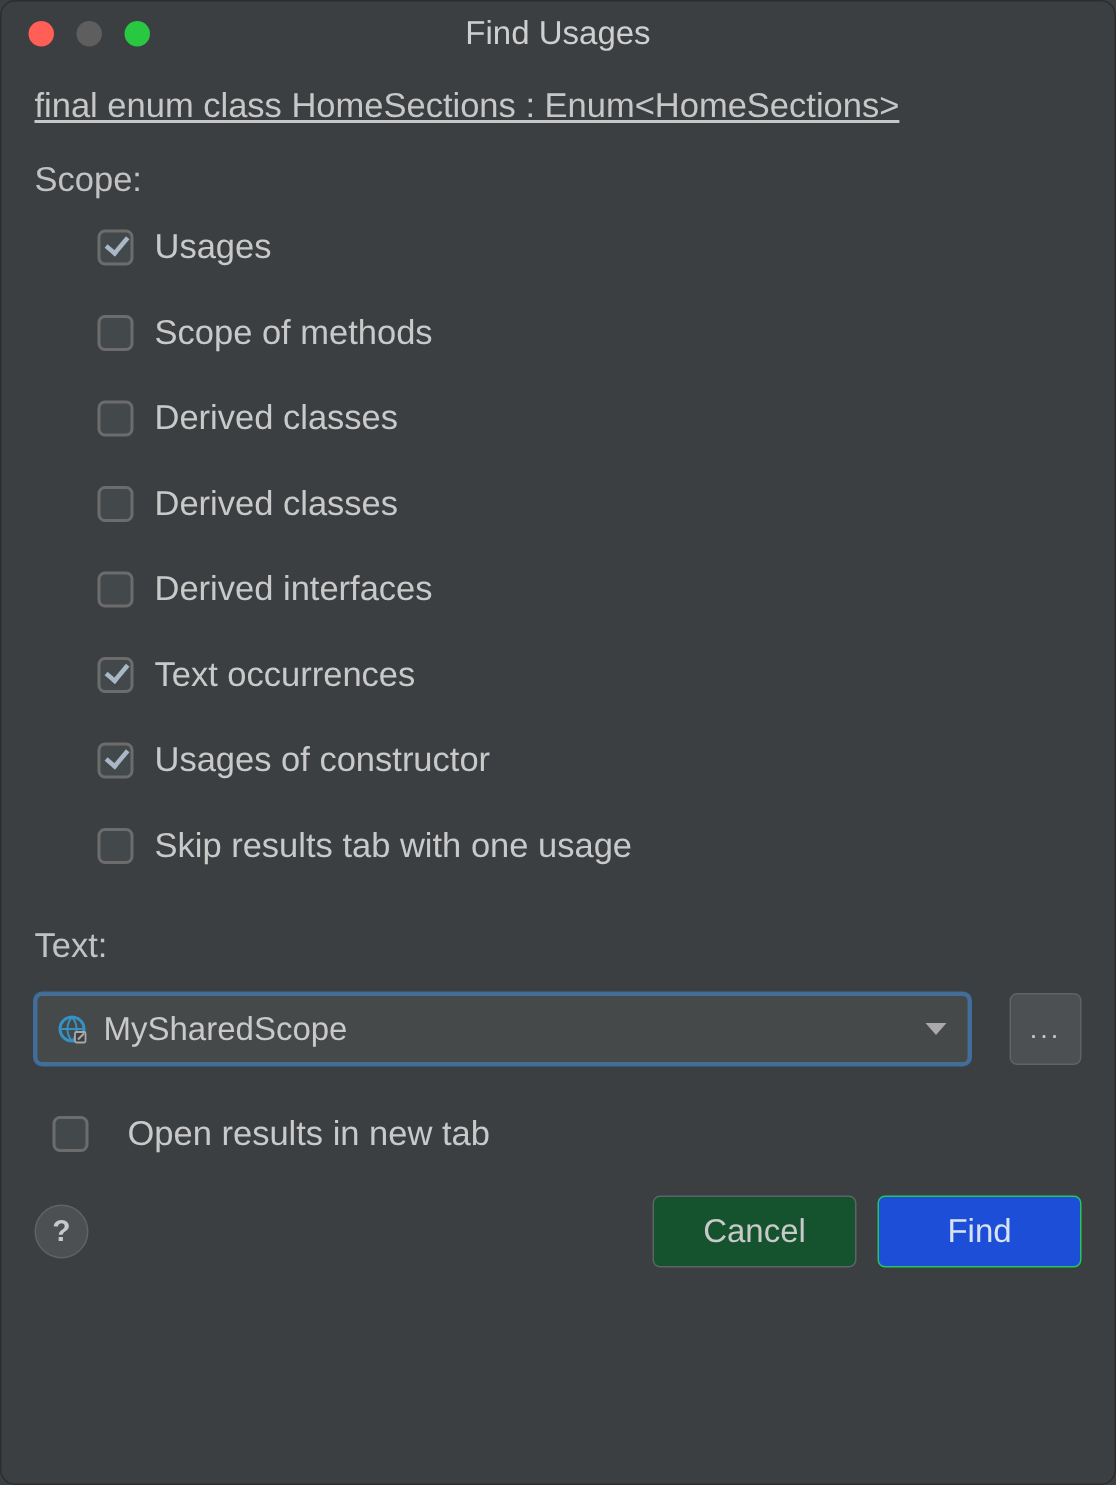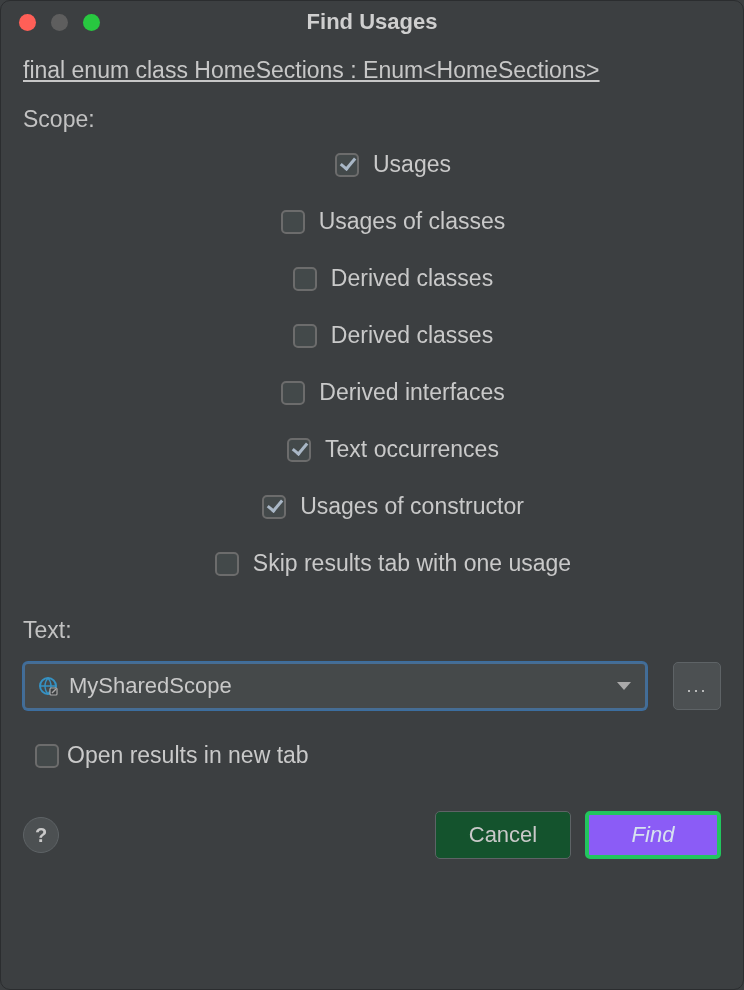--- a/index.html
+++ b/index.html
@@ -26,21 +26,21 @@
     }
     .tl { width: 17px; height: 17px; border-radius: 50%; }
     .tl.close { background: #ff5f57; }
     .tl.min   { background: #5e5e5e; }
     .tl.max   { background: #28c840; }
     .title {
       position: absolute;
       left: 0; right: 0;
       text-align: center;
       font-size: 22px;
-      font-weight: 700;
+      font-weight: 400;
       color: #cfcfcf;
       pointer-events: none;
     }
     .content {
       padding: 14px 22px 0 22px;
     }
     .declaration {
       font-size: 23px;
       color: #c7c7c7;
       margin-bottom: 22px;
@@ -51,21 +51,20 @@
       font-size: 23px;
       color: #c2c2c2;
       margin-bottom: 18px;
     }
     .options {
       padding-left: 42px;
       display: flex;
       flex-direction: column;
       gap: 30px;
       margin-bottom: 40px;
-      align-items: center;
     }
     .check-row {
       display: flex;
       align-items: center;
       gap: 14px;
     }
     .checkbox {
       width: 24px;
       height: 24px;
       border: 2px solid #6c6c6c;
@@ -127,22 +126,22 @@
       border: 1px solid #5e6366;
       border-radius: 5px;
       display: flex; align-items: center; justify-content: center;
       color: #c9c9c9;
       font-size: 18px; letter-spacing: 2px;
     }
     .bottom-check {
       padding-left: 12px;
       display: flex;
       align-items: center;
-      gap: 8px;
-      margin-bottom: 42px;
+      gap: 26px;
+      margin-bottom: 28px;
     }
     .footer {
       display: flex;
       align-items: center;
       padding: 0 22px;
     }
     .help-btn {
       width: 36px; height: 36px;
       border-radius: 50%;
       background: #4c5052;
@@ -160,24 +159,23 @@
       display: flex; align-items: center; justify-content: center;
       margin-left: 14px;
       padding: 0 22px;
     }
     .btn.cancel {
       background: #14532d;
       border: 1px solid #5e6366;
       color: #c9c9c9;
     }
     .btn.primary {
-      background: #8b5cf6;
-      border: 4px solid #22c55e;
+      background: #1d4ed8;
+      border: 1px solid #22c55e;
       color: #d6e2ef;
-      font-style: italic;
     }
   </style>
 </head>
 <body>
 
 <div class="titlebar">
   <div class="traffic-lights">
     <div class="tl close"></div>
     <div class="tl min"></div>
     <div class="tl max"></div>
@@ -189,21 +187,21 @@
   <div class="declaration">final enum class HomeSections : Enum&lt;HomeSections&gt;</div>
   <div class="find-label">Scope:</div>
 
   <div class="options">
     <div class="check-row">
       <span class="checkbox checked"></span>
       <span class="check-label">Usages</span>
     </div>
     <div class="check-row">
       <span class="checkbox"></span>
-      <span class="check-label">Usages of classes</span>
+      <span class="check-label">Scope of methods</span>
     </div>
     <div class="check-row">
       <span class="checkbox"></span>
       <span class="check-label">Derived classes</span>
     </div>
     <div class="check-row">
       <span class="checkbox"></span>
       <span class="check-label">Derived classes</span>
     </div>
     <div class="check-row">

